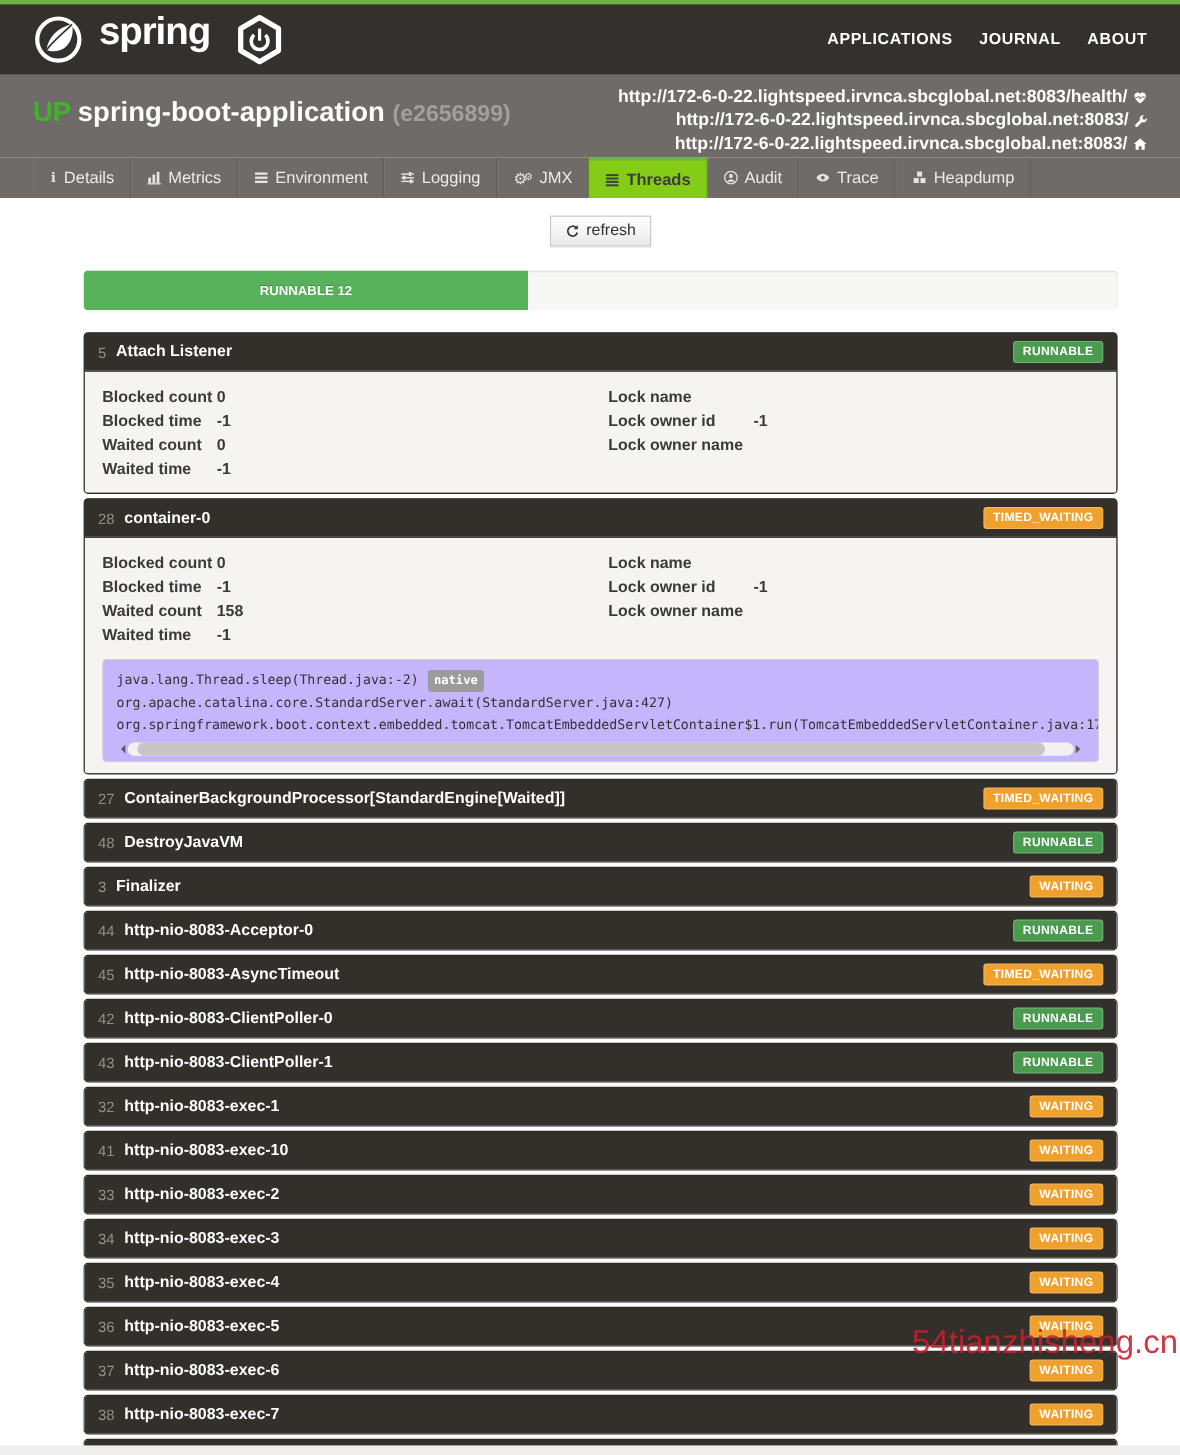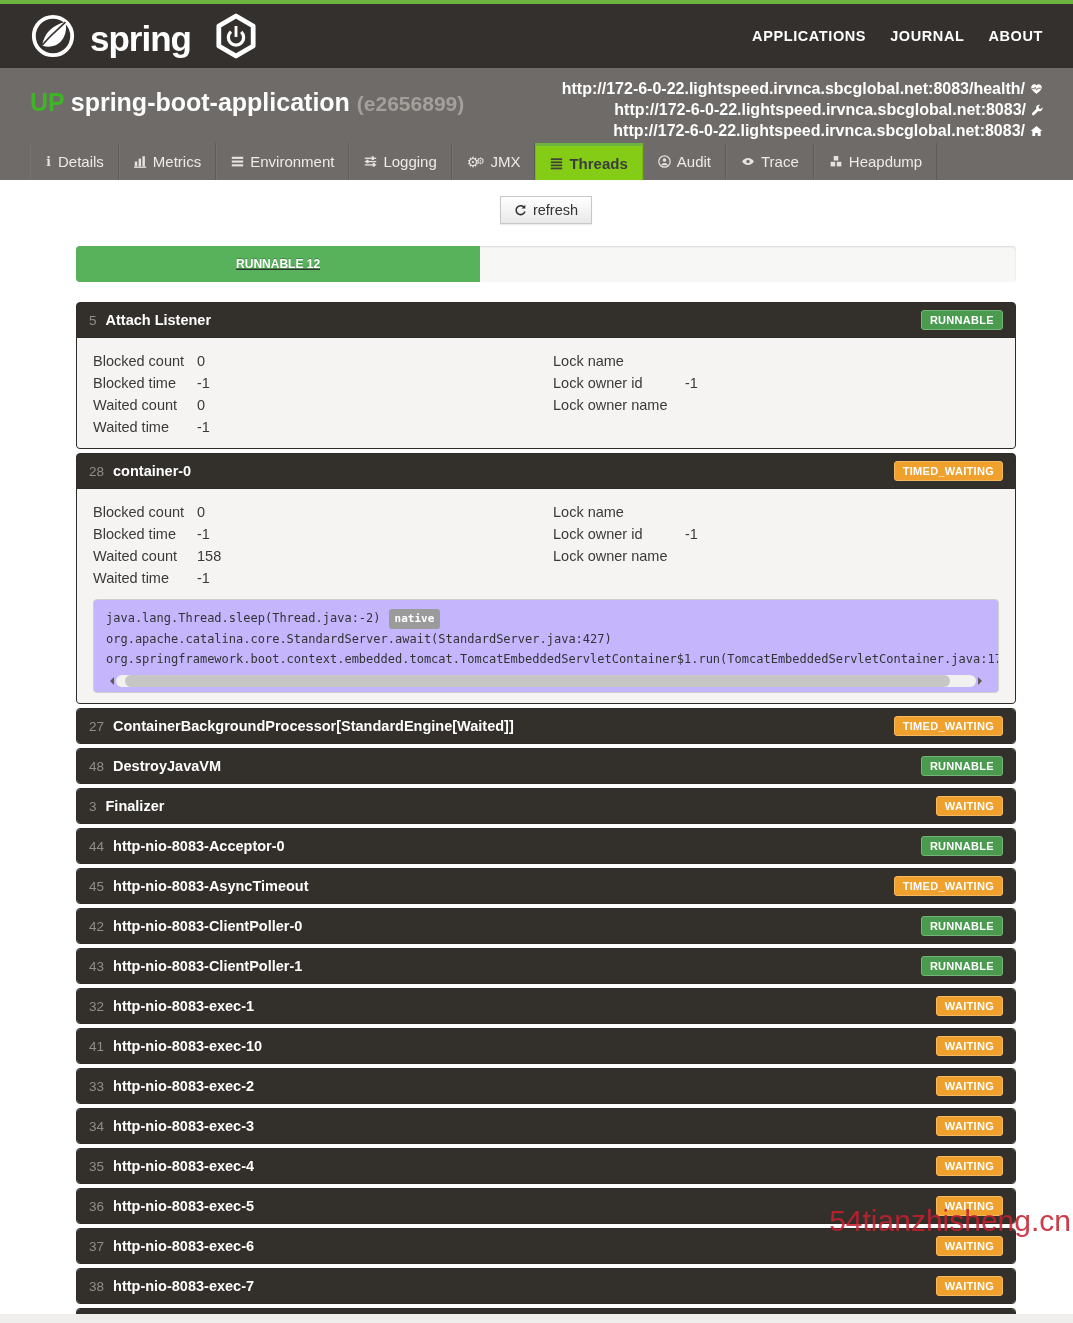--- a/index.html
+++ b/index.html
@@ -6,21 +6,21 @@
   html,body { width:1073px; height:1323px; overflow:hidden; }
   body {
     font-family: "Liberation Sans", "DejaVu Sans", sans-serif;
     background:#fff; position:relative; color:#333;
   }
   
   .navbar {
     height:68px; background:#34302d; border-top:4px solid #6db33f;
     display:flex; align-items:center; padding:0 30px;
   }
-  .brand { display:flex; align-items:flex-end; gap:14px; cursor:pointer; }
+  .brand { display:flex; align-items:flex-start; gap:14px; cursor:pointer; }
   .brand-text { color:#fff; font-size:35px; font-weight:bold; letter-spacing:-1px; margin-top:-4px; }
   .nav-links { margin-left:auto; display:flex; gap:24px; }
   .nav-link { color:#fff; font-size:14.5px; font-weight:bold; letter-spacing:.6px; cursor:pointer; text-decoration:none; }
   
   .app-header {
     background:#6f6b68; color:#fff; padding:10px 30px 6px 30px;
     display:flex; justify-content:space-between; height:75px;
   }
   .app-title { font-size:25px; margin-top:10px; white-space:nowrap; }
   .app-status { color:#3fb428; font-weight:bold; margin-right:6px; }
@@ -46,21 +46,21 @@
   .content { width:940px; margin-left:76px; padding-top:16px; }
   .refresh-btn {
     display:flex; align-items:center; gap:6px; margin:0 auto; width:fit-content;
     padding:5px 13px; font-size:14.5px; color:#333;
     background:linear-gradient(#ffffff,#e9e9e9); border:1px solid #c7c7c7;
     border-radius:0; cursor:pointer; box-shadow:0 1px 1px rgba(0,0,0,.08);
     font-family:inherit;
   }
   .thread-bar {
     margin-top:22px; height:36px; border-radius:4px; overflow:hidden;
-    background:#f7f7f6; box-shadow:inset 0 1px 2px rgba(0,0,0,.12); display:flex;text-decoration:underline;
+    background:#f7f7f6; box-shadow:inset 0 1px 2px rgba(0,0,0,.12); display:flex;
   }
   .seg {
     height:100%; display:flex; align-items:center; justify-content:center;
     color:#fff; font-size:12px; font-weight:bold; text-shadow:0 -1px 0 rgba(0,0,0,.25);
     white-space:nowrap;
   }
   
   .thread-list { margin-top:20px; }
   .panel { border:1px solid #2e2b28; border-radius:4px; overflow:hidden; margin-bottom:4px; background:#33302c; }
   .panel-head {
@@ -69,21 +69,21 @@
   }
   .tid   { color:#918d89; font-size:13.5px; }
   .tname { color:#fff; font-weight:bold; font-size:14.5px; white-space:nowrap; }
   .badge {
     margin-left:auto; font-size:11px; font-weight:bold; color:#fff;
     padding:3px 8px; border-radius:3px; letter-spacing:.3px; white-space:nowrap;
   }
   .badge-green  { background:#4a9b4f; border:1px solid #72b575; }
   .badge-orange { background:#f0a02c; border:1px solid #f4b85e; }
   .panel-body { background:#f5f4f2; padding:12px 16px 10px 16px; border-top:1px solid #2e2b28; }
-  .details { display:grid; grid-template-columns:1fr 1fr; column-gap:14px; }
+  .details { display:grid; grid-template-columns:1fr 1fr; column-gap:14px;font-weight:bold; }
   .drow { line-height:22px; font-size:14.5px; color:#3a3a3a; }
   .dlabel { display:inline-block; width:104px; }
   .col-right .dlabel { width:132px; }
   .stack-box {
     margin-top:10px; background:#c4b5fd; border:1px solid #cfcfcf; border-radius:4px;
     padding:8px 12px 4px 12px; overflow:hidden;
   }
   .sline { font-family:"DejaVu Sans Mono", monospace; font-size:12px; line-height:20px; color:#333; white-space:nowrap; }
   .sflag {
     display:inline-block; background:#9b9b9b; color:#fff; border-radius:3px;

